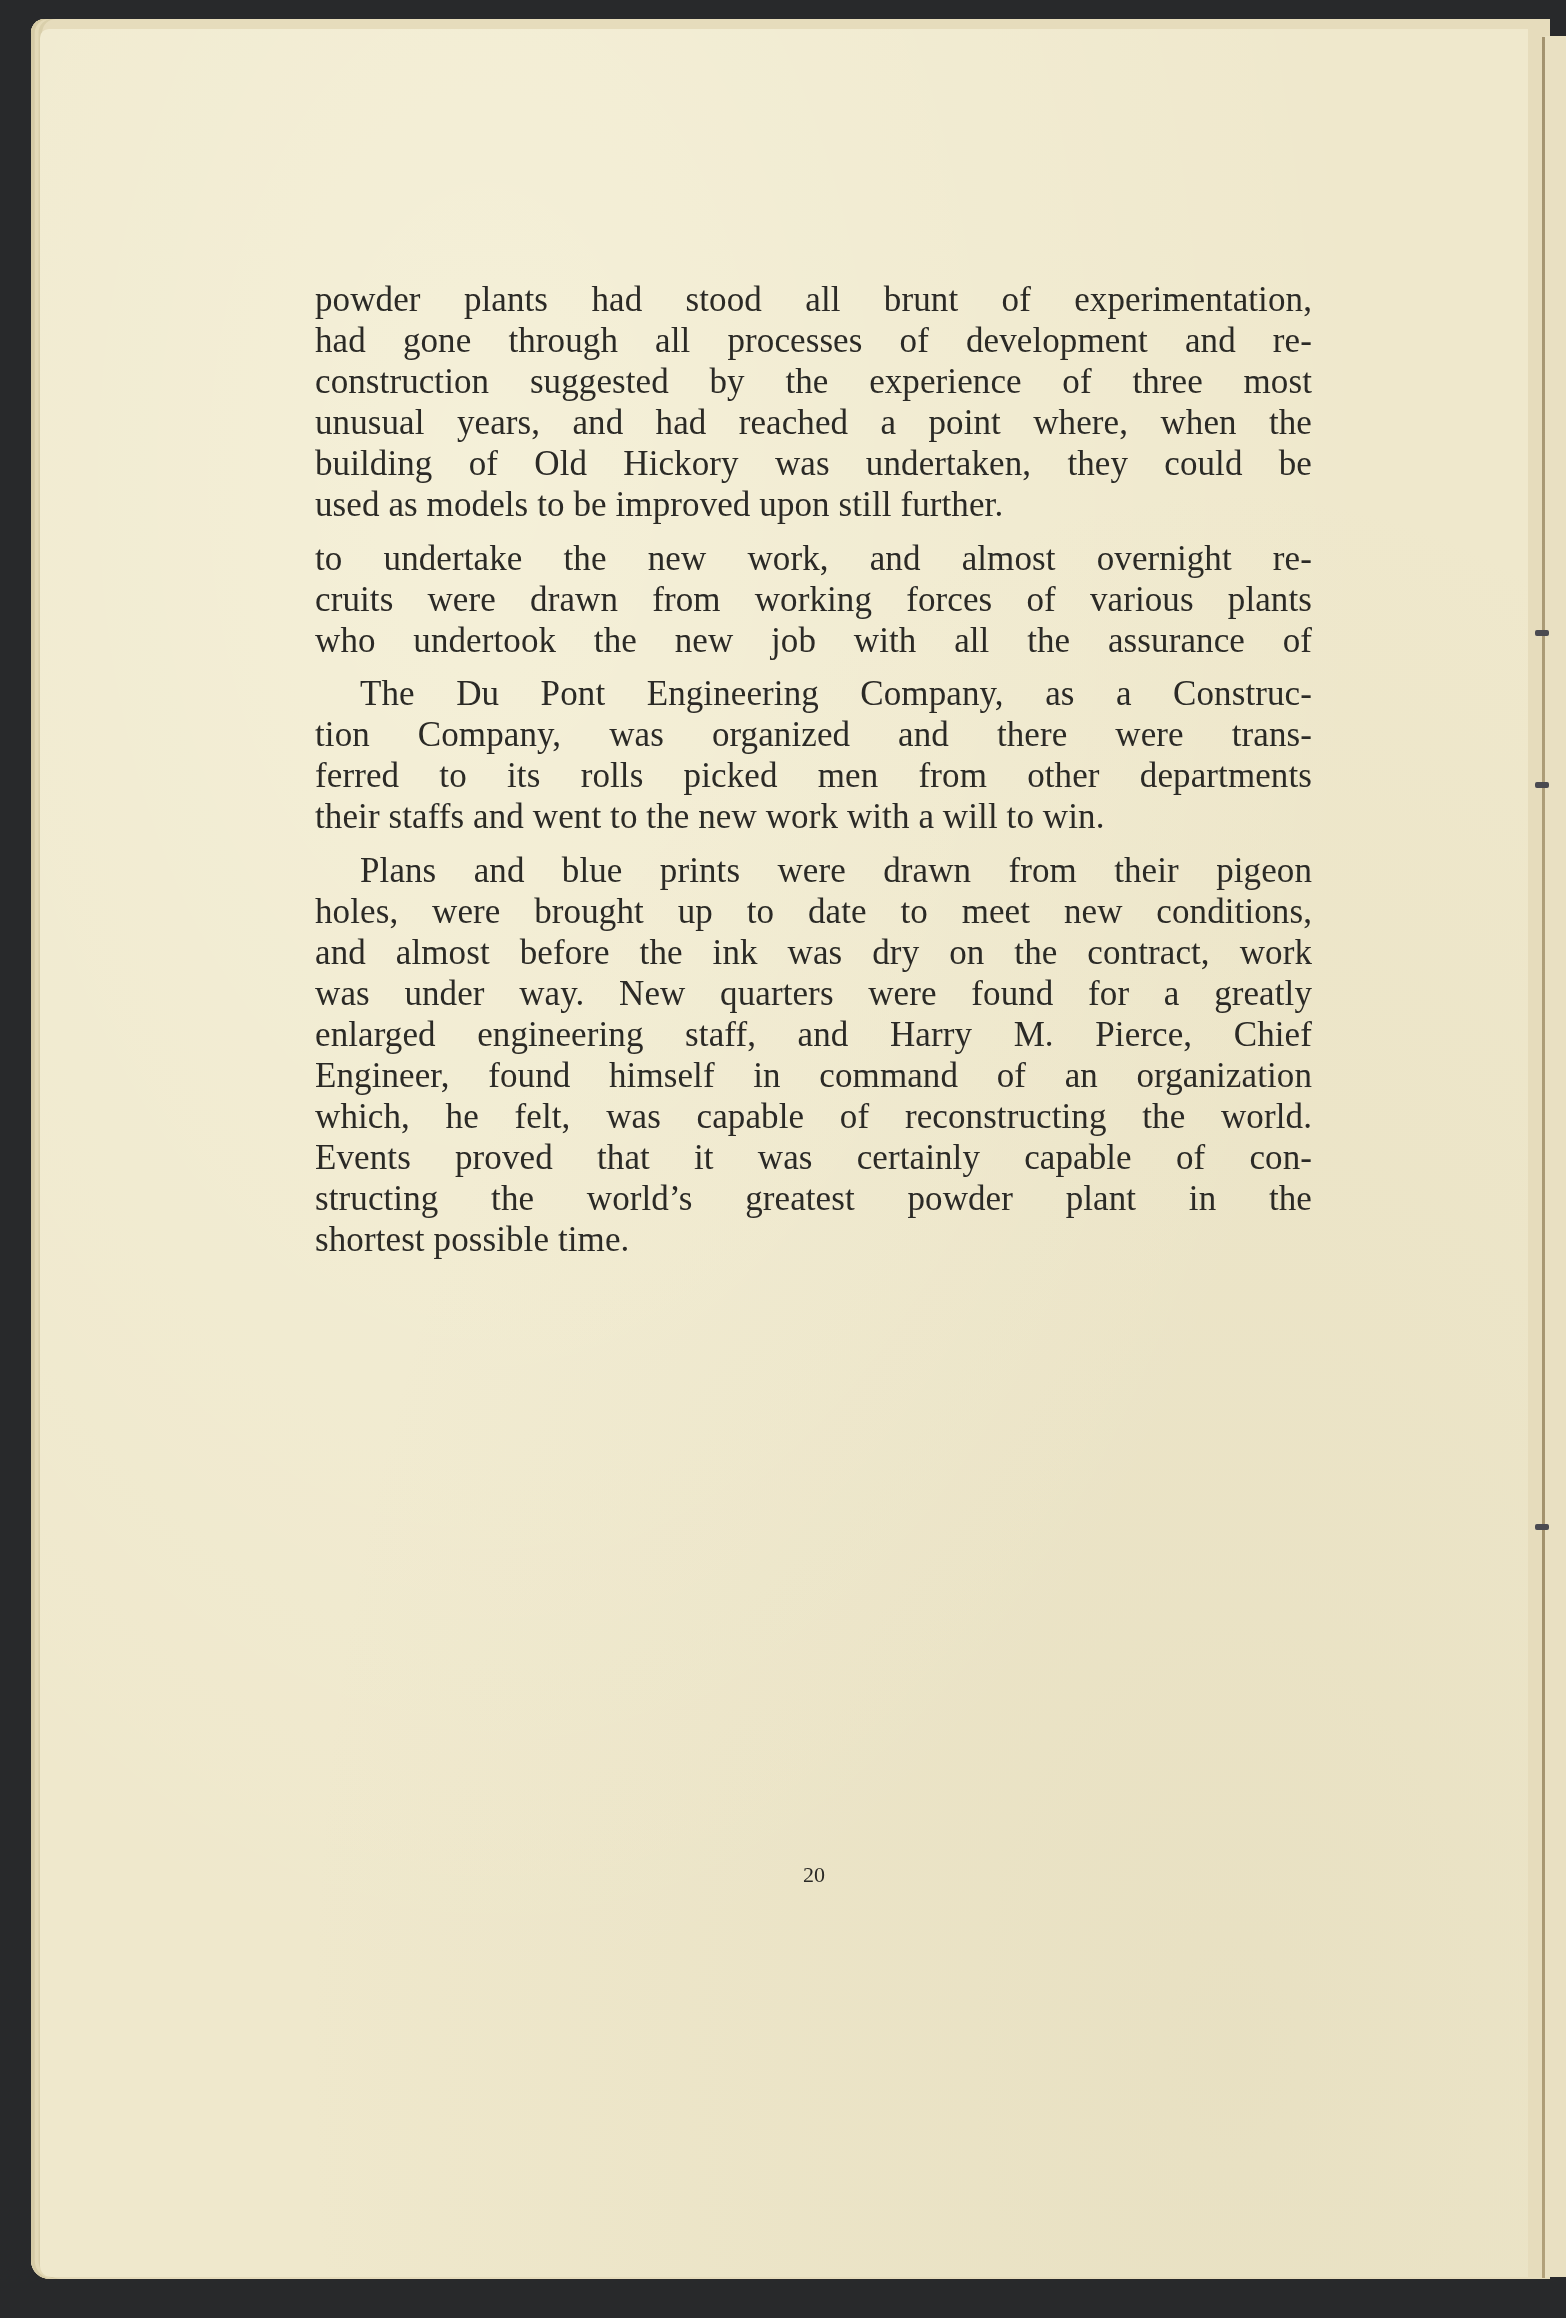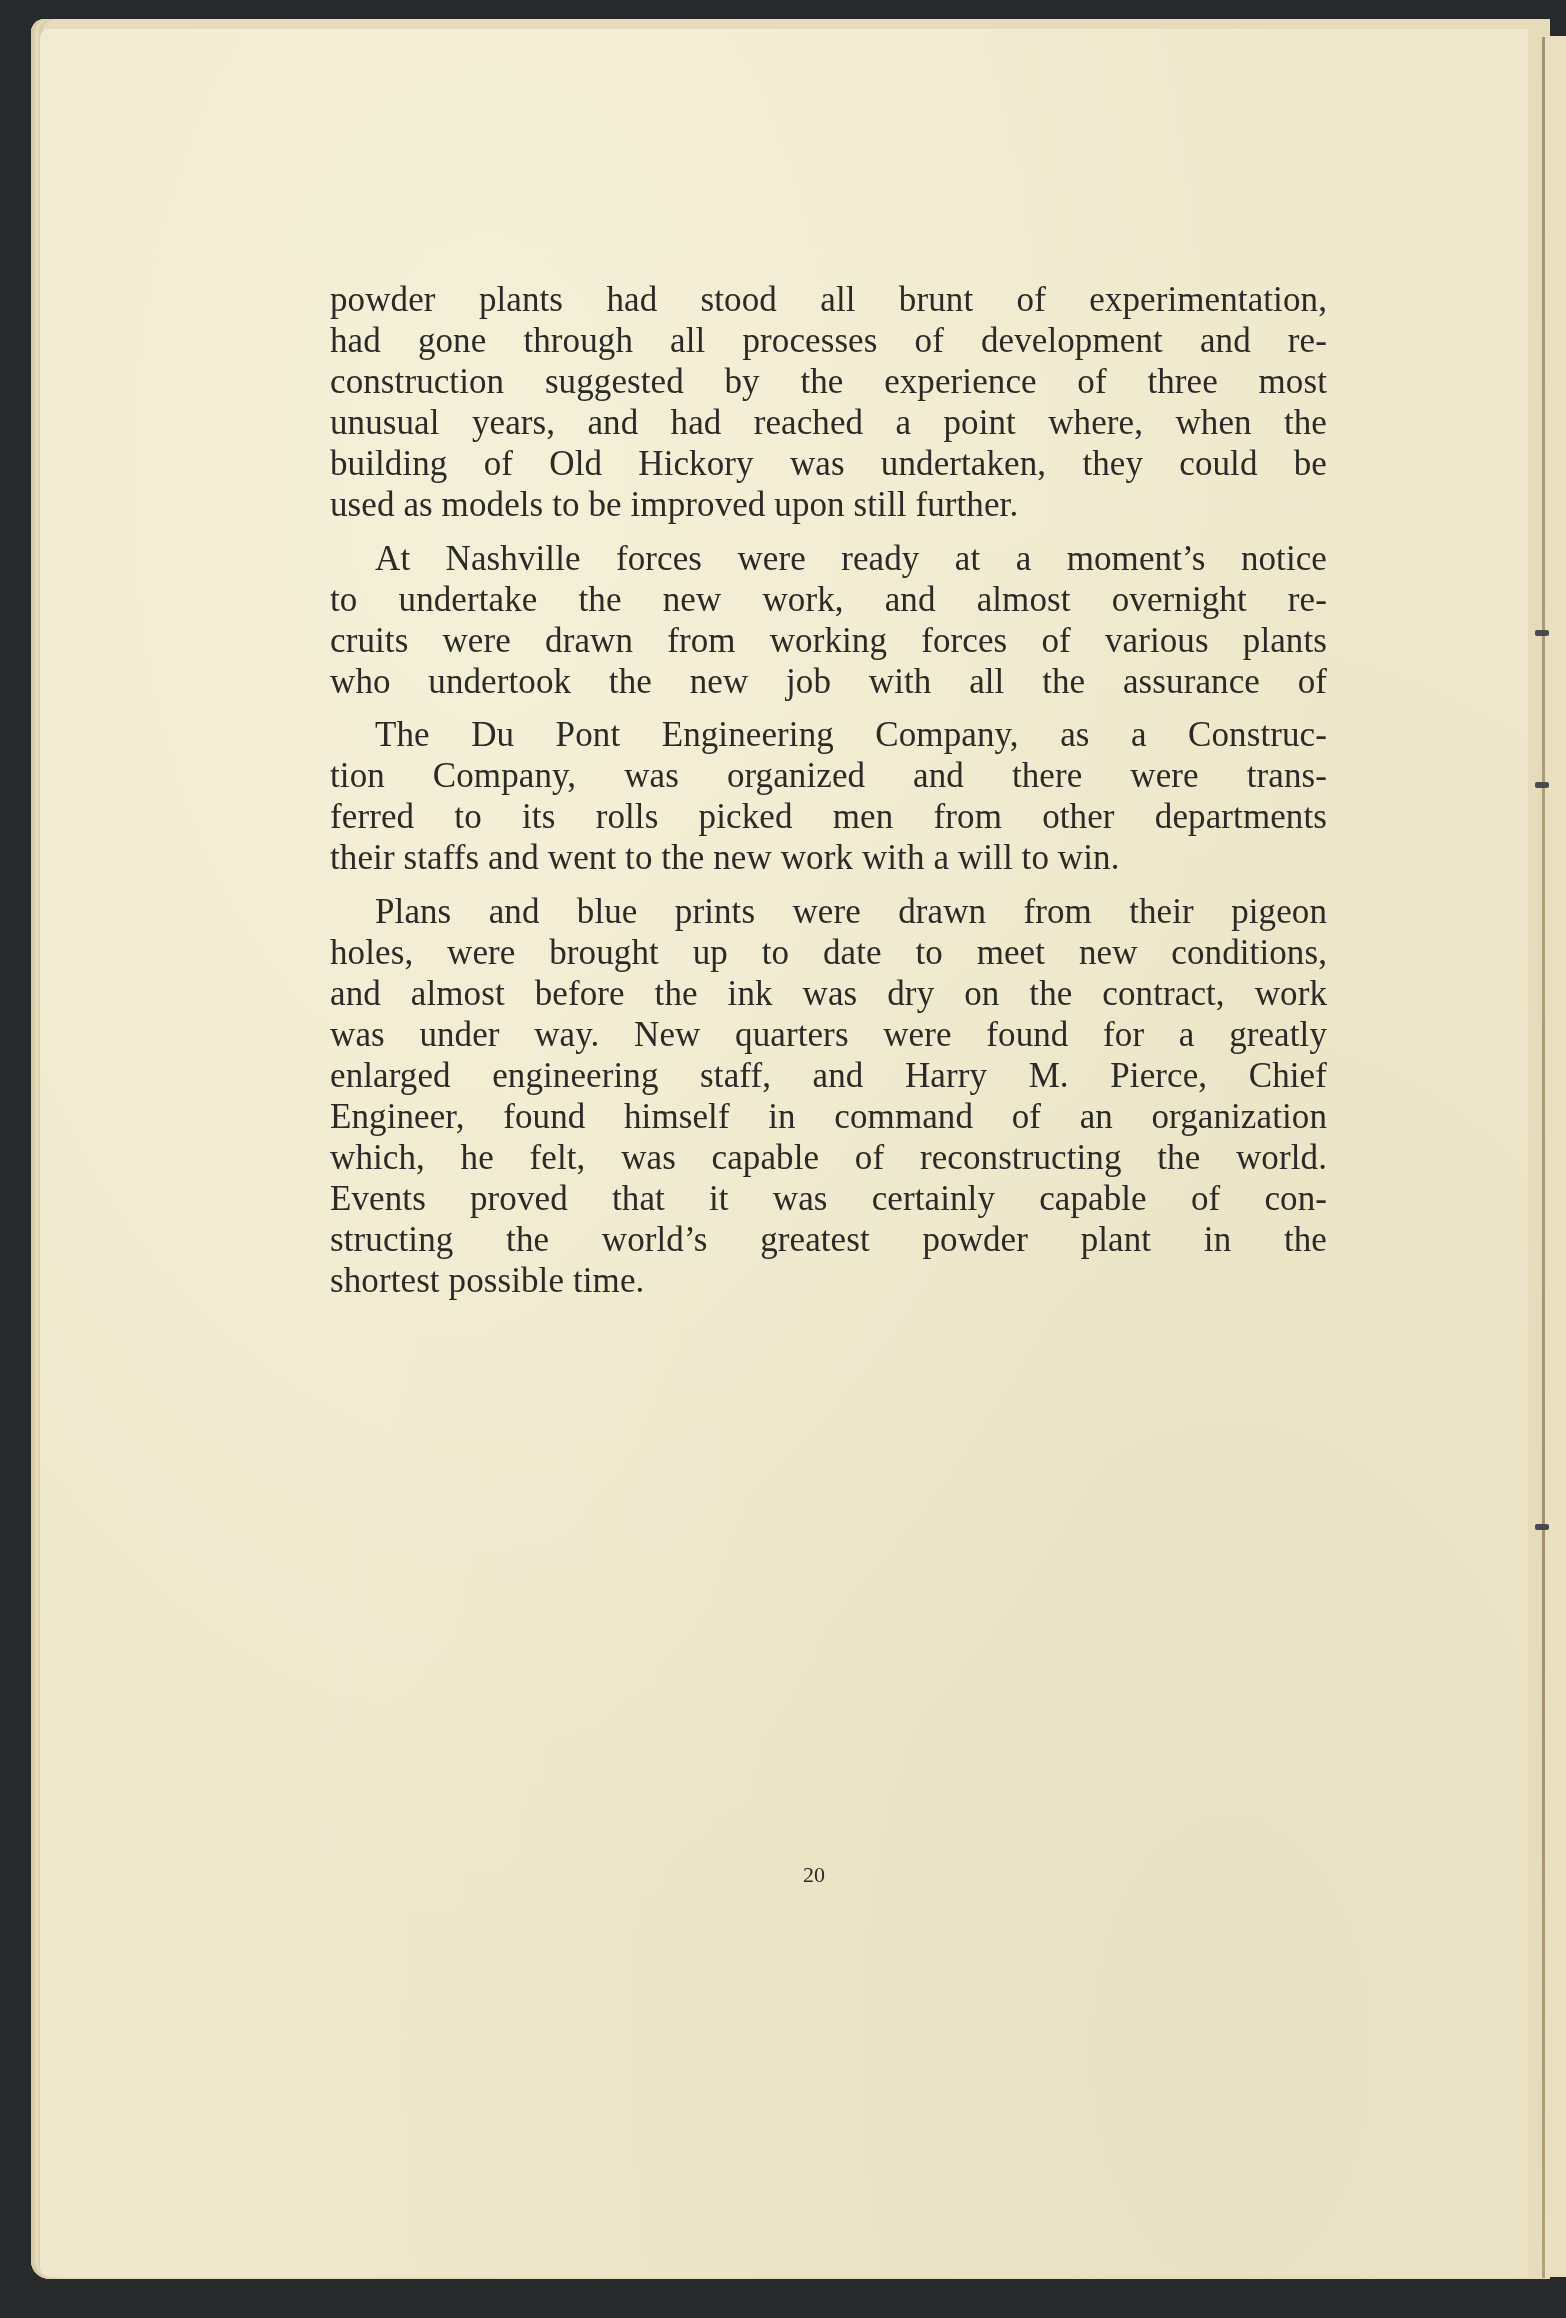--- a/index.html
+++ b/index.html
@@ -66,21 +66,21 @@
   .staple {
     position: absolute;
     left: 1535px;
     width: 13.7px;
     height: 6.2px;
     background: #4a4a50;
     border-radius: 1.9px;
   }
   .text-block {
     position: absolute;
-    left: 330px;
+    left: 315px;
     top: 279px;
     width: 997px;
     color: #2b2a26;
     font-size: 35px;
     line-height: 41px;
     letter-spacing: 0.1px;
   }
   .paragraph {
     margin: 0 0 12.5px 0;
   }
@@ -120,21 +120,20 @@
 <div class="text-block" id="text-block">
     <div class="paragraph">
       <span class="line">powder plants had stood all brunt of experimentation,</span>
       <span class="line">had gone through all processes of development and re-</span>
       <span class="line">construction suggested by the experience of three most</span>
       <span class="line">unusual years, and had reached a point where, when the</span>
       <span class="line">building of Old Hickory was undertaken, they could be</span>
       <span class="line last">used as models to be improved upon still further.</span>
     </div>
     <div class="paragraph">
-      <span class="line indent">At Nashville forces were ready at a moment’s notice</span>
       <span class="line">to undertake the new work, and almost overnight re-</span>
       <span class="line">cruits were drawn from working forces of various plants</span>
       <span class="line">who undertook the new job with all the assurance of</span>
     </div>
     <div class="paragraph">
       <span class="line indent">The Du Pont Engineering Company, as a Construc-</span>
       <span class="line">tion Company, was organized and there were trans-</span>
       <span class="line">ferred to its rolls picked men from other departments</span>
       <span class="line last">their staffs and went to the new work with a will to win.</span>
     </div>

